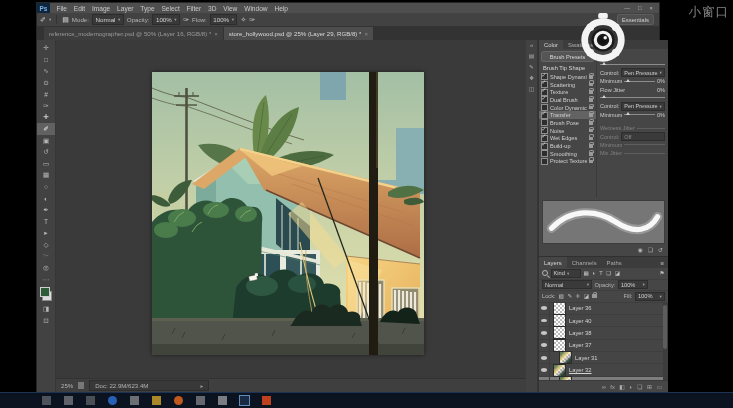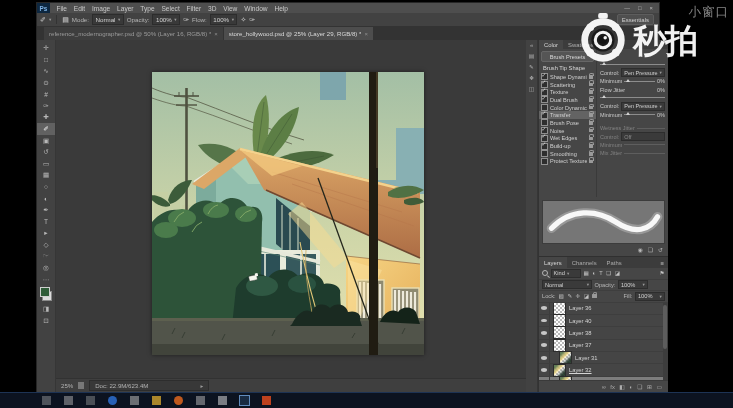--- a/index.html
+++ b/index.html
@@ -631,15 +631,14 @@
         <circle cx="14.8" cy="41.2" r="4"></circle>
           <circle cx="41.2" cy="41.2" r="4"></circle>
         <rect x="23" y="0" width="10" height="6" rx="2"></rect>
       </g>
       <circle cx="28" cy="28" r="19" fill="none" stroke="#ffffff" stroke-width="7"></circle>
       <circle cx="28" cy="28" r="12" fill="#1a1a1a"></circle>
       <circle cx="28" cy="28" r="8" fill="none" stroke="#ffffff" stroke-width="3.2"></circle>
       <circle cx="28" cy="28" r="4" fill="#111111"></circle>
       <circle cx="30.3" cy="25.6" r="1.8" fill="#ffffff"></circle>
     </svg>
-    <span class="wm-text">秒拍</span>
   </div>
 </div>
 
 </body></html>

